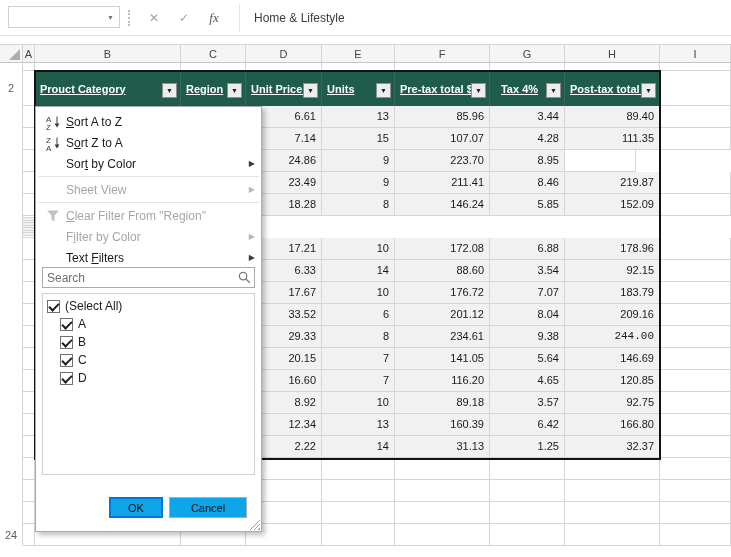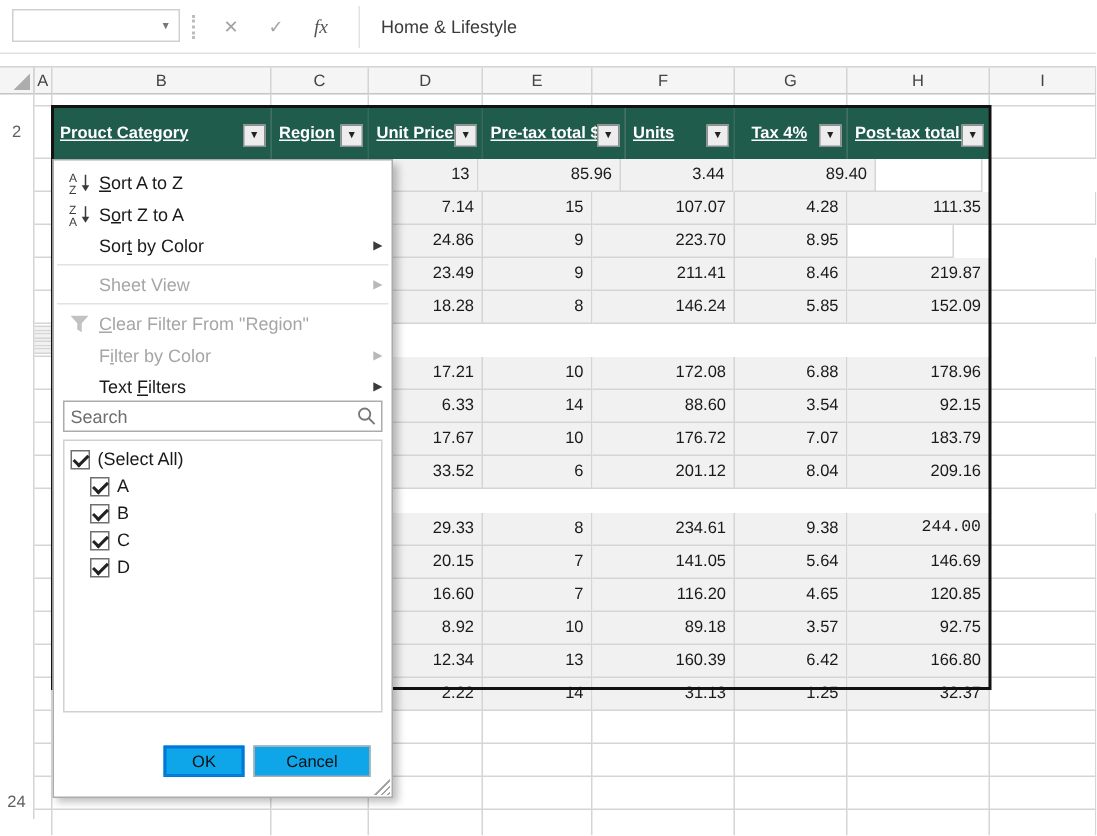--- a/index.html
+++ b/index.html
@@ -128,20 +128,21 @@
           <div class="gcell" style="width: 73px; height: 35px;"></div>
           <div class="gcell" style="width: 95px; height: 35px;"></div>
           <div class="gcell" style="width: 75px; height: 35px;"></div>
           <div class="gcell" style="width: 95px; height: 35px;"></div>
           <div class="gcell" style="width: 71px; height: 35px;"></div>
         </div>
         <div class="grid-row" style="height: 22px;">
           <div class="gcell" style="width: 12px; height: 22px;"></div>
           <div class="gcell tint" style="width: 146px; height: 22px;"></div>
           <div class="gcell tint" style="width: 65px; height: 22px;"></div>
+          <div class="gcell tint num" style="width: 76px; height: 22px;">6.61</div>
           <div class="gcell tint num" style="width: 73px; height: 22px;">13</div>
           <div class="gcell tint num" style="width: 95px; height: 22px;">85.96</div>
           <div class="gcell tint num" style="width: 75px; height: 22px;">3.44</div>
           <div class="gcell tint num" style="width: 95px; height: 22px;">89.40</div>
           <div class="gcell" style="width: 71px; height: 22px;"></div>
         </div>
         <div class="grid-row" style="height: 22px;">
           <div class="gcell" style="width: 12px; height: 22px;"></div>
           <div class="gcell tint" style="width: 146px; height: 22px;"></div>
           <div class="gcell tint" style="width: 65px; height: 22px;"></div>
@@ -232,21 +233,21 @@
           <div class="gcell" style="width: 12px; height: 22px;"></div>
           <div class="gcell tint" style="width: 146px; height: 22px;"></div>
           <div class="gcell tint" style="width: 65px; height: 22px;"></div>
           <div class="gcell tint num" style="width: 76px; height: 22px;">33.52</div>
           <div class="gcell tint num" style="width: 73px; height: 22px;">6</div>
           <div class="gcell tint num" style="width: 95px; height: 22px;">201.12</div>
           <div class="gcell tint num" style="width: 75px; height: 22px;">8.04</div>
           <div class="gcell tint num" style="width: 95px; height: 22px;">209.16</div>
           <div class="gcell" style="width: 71px; height: 22px;"></div>
         </div>
-        <div class="grid-row" style="height: 22px; margin-top: 16px;">
+        <div class="grid-row" style="height: 22px;">
           <div class="gcell" style="width: 12px; height: 22px;"></div>
           <div class="gcell tint" style="width: 146px; height: 22px;"></div>
           <div class="gcell tint" style="width: 65px; height: 22px;"></div>
           <div class="gcell tint num" style="width: 76px; height: 22px;">29.33</div>
           <div class="gcell tint num" style="width: 73px; height: 22px;">8</div>
           <div class="gcell tint num" style="width: 95px; height: 22px;">234.61</div>
           <div class="gcell tint num" style="width: 75px; height: 22px;">9.38</div>
           <div class="gcell tint num" style="width: 95px; height: 22px; font-family: Liberation Mono, monospace;">244.00</div>
           <div class="gcell" style="width: 71px; height: 22px;"></div>
         </div>
@@ -357,26 +358,26 @@
           <span class="filter-btn">▼</span>
         </div>
         <div class="th" style="width: 65px;">
           <span class="th-lbl">Region</span>
           <span class="filter-btn">▼</span>
         </div>
         <div class="th" style="width: 76px;">
           <span class="th-lbl">Unit Price $</span>
           <span class="filter-btn">▼</span>
         </div>
+        <div class="th" style="width: 73px;">
+          <span class="th-lbl">Units</span>
+          <span class="filter-btn">▼</span>
+        </div>
         <div class="th" style="width: 95px;">
           <span class="th-lbl">Pre-tax total $</span>
-          <span class="filter-btn">▼</span>
-        </div>
-        <div class="th" style="width: 73px;">
-          <span class="th-lbl">Units</span>
           <span class="filter-btn">▼</span>
         </div>
         <div class="th th-center" style="width: 75px;">
           <span class="th-lbl">Tax 4%</span>
           <span class="filter-btn">▼</span>
         </div>
         <div class="th" style="width: 95px;">
           <span class="th-lbl">Post-tax total $</span>
           <span class="filter-btn">▼</span>
         </div>

